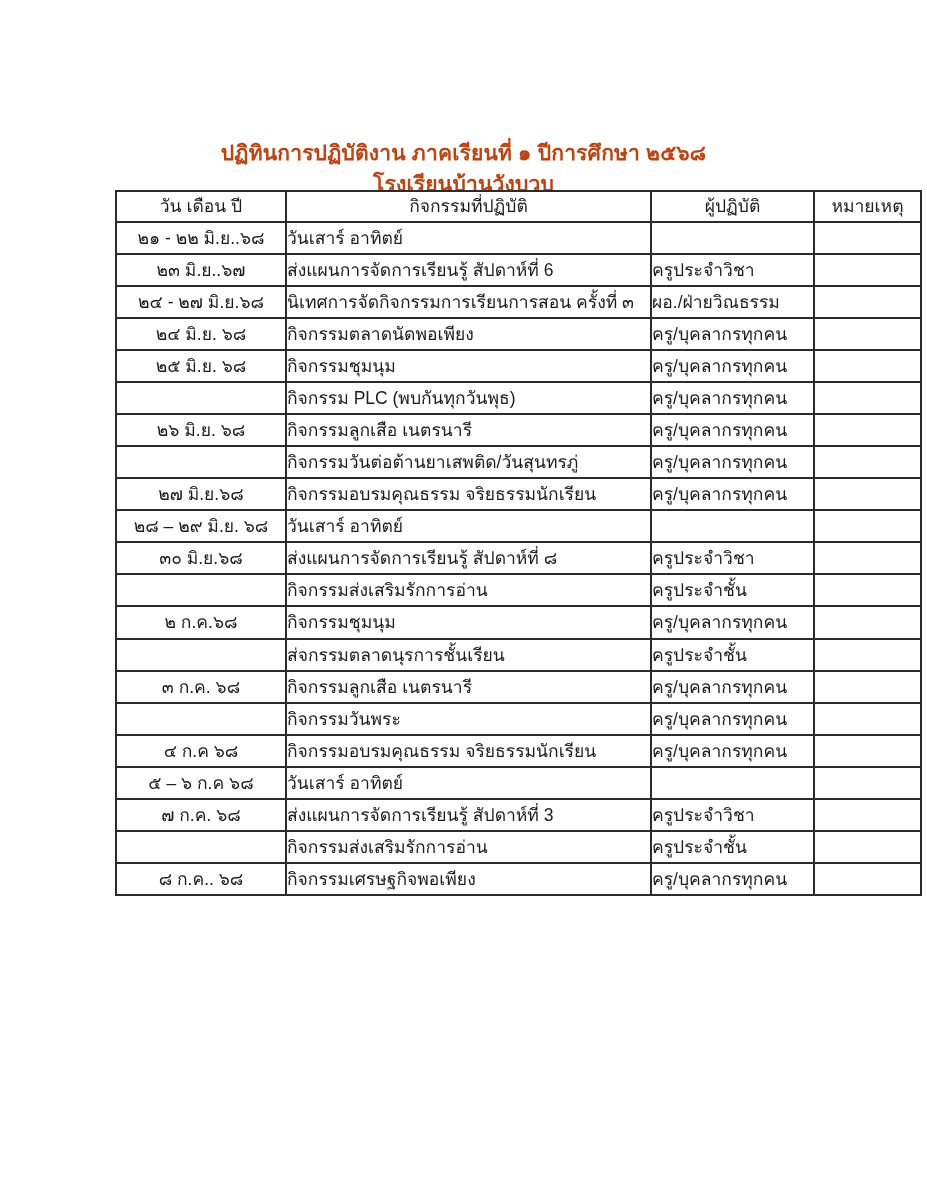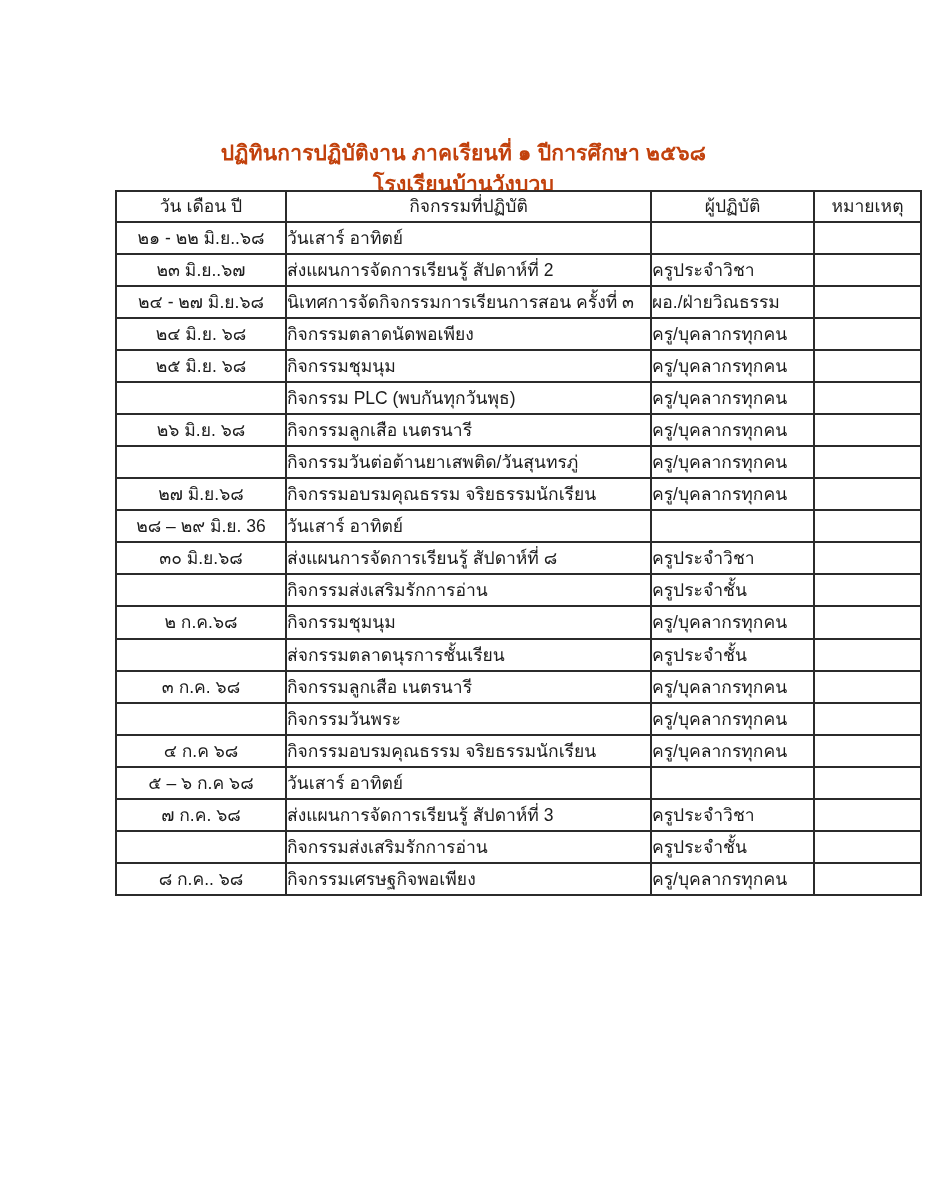--- a/index.html
+++ b/index.html
@@ -78,21 +78,21 @@
     </thead>
     <tbody>
         <tr>
           <td class="c0">๒๑ - ๒๒ มิ.ย..๖๘</td>
           <td class="c1">วันเสาร์ อาทิตย์</td>
           <td class="c2"></td>
           <td class="c3"></td>
         </tr>
         <tr>
           <td class="c0">๒๓ มิ.ย..๖๗</td>
-          <td class="c1">ส่งแผนการจัดการเรียนรู้ สัปดาห์ที่ 2</td>
+          <td class="c1">ส่งแผนการจัดการเรียนรู้ สัปดาห์ที่ 6</td>
           <td class="c2">ครูประจำวิชา</td>
           <td class="c3"></td>
         </tr>
         <tr>
           <td class="c0">๒๔ - ๒๗ มิ.ย.๖๘</td>
           <td class="c1">นิเทศการจัดกิจกรรมการเรียนการสอน ครั้งที่ ๓</td>
           <td class="c2">ผอ./ฝ่ายวิณธรรม</td>
           <td class="c3"></td>
         </tr>
         <tr>
@@ -125,21 +125,21 @@
           <td class="c2">ครู/บุคลากรทุกคน</td>
           <td class="c3"></td>
         </tr>
         <tr>
           <td class="c0">๒๗ มิ.ย.๖๘</td>
           <td class="c1">กิจกรรมอบรมคุณธรรม  จริยธรรมนักเรียน</td>
           <td class="c2">ครู/บุคลากรทุกคน</td>
           <td class="c3"></td>
         </tr>
         <tr>
-          <td class="c0">๒๘ – ๒๙ มิ.ย. 36</td>
+          <td class="c0">๒๘ – ๒๙ มิ.ย. ๖๘</td>
           <td class="c1">วันเสาร์ อาทิตย์</td>
           <td class="c2"></td>
           <td class="c3"></td>
         </tr>
         <tr>
           <td class="c0">๓๐ มิ.ย.๖๘</td>
           <td class="c1">ส่งแผนการจัดการเรียนรู้ สัปดาห์ที่ ๘</td>
           <td class="c2">ครูประจำวิชา</td>
           <td class="c3"></td>
         </tr>

